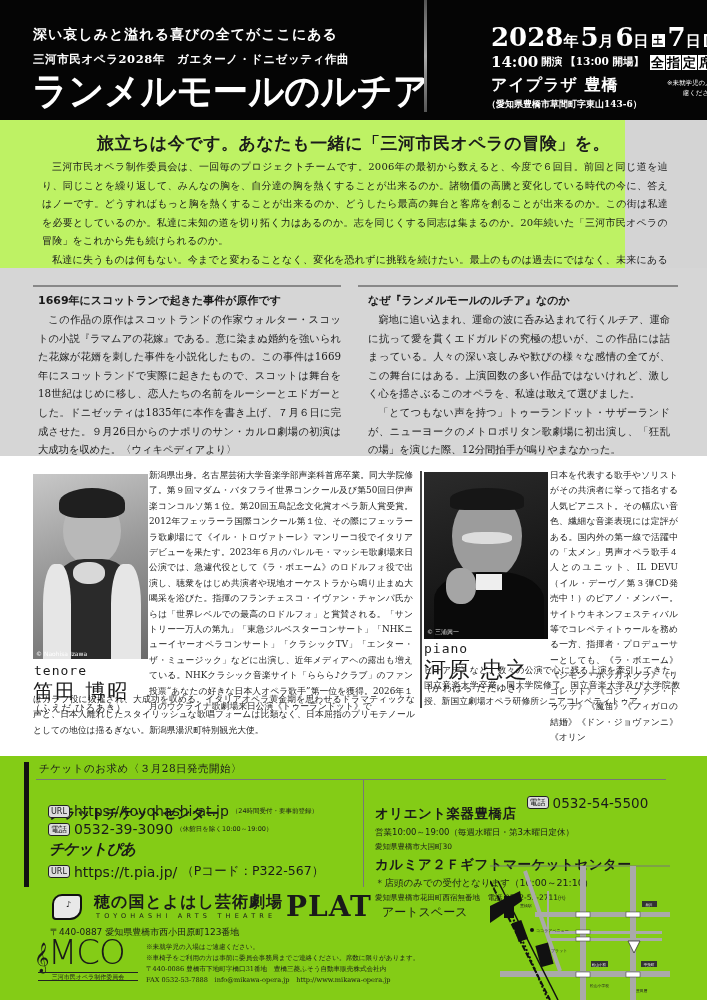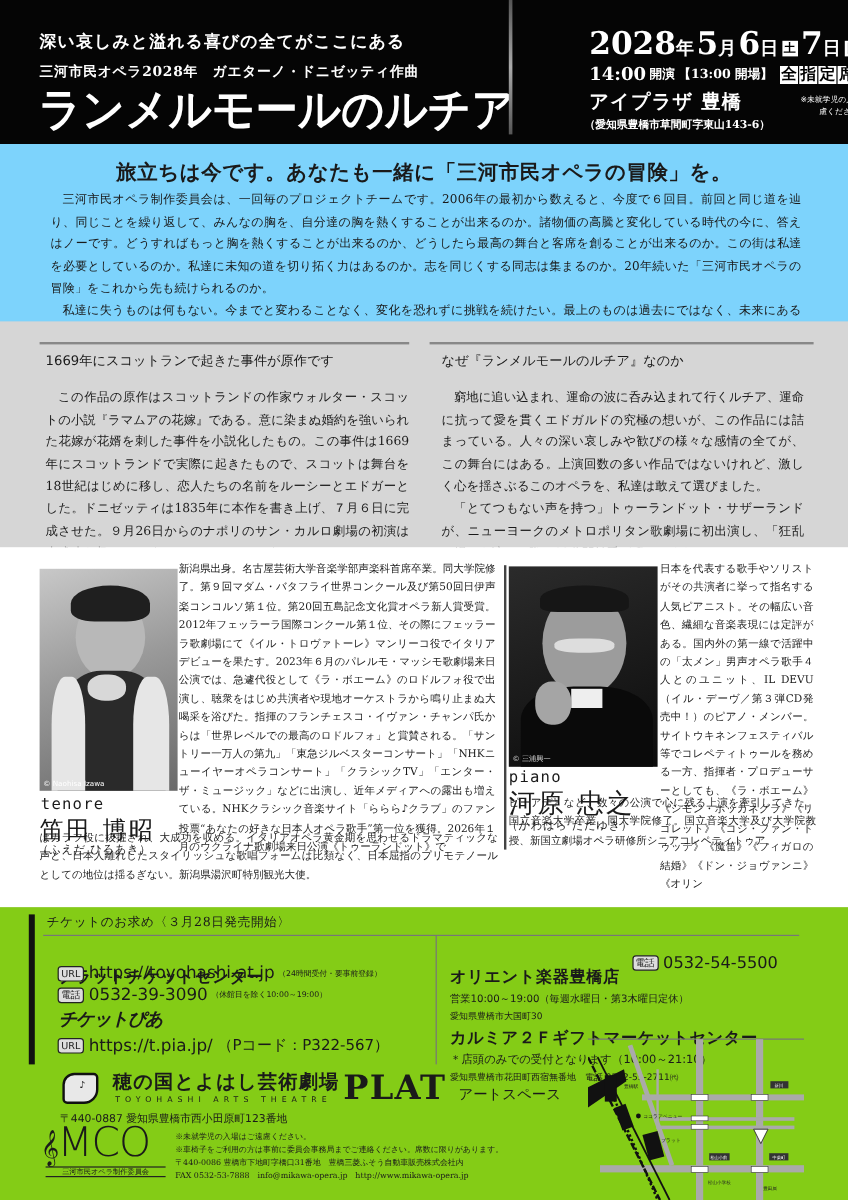--- a/index.html
+++ b/index.html
@@ -22,33 +22,33 @@
   .time-line { position: absolute; left: 18px; top: 53px; white-space: nowrap; font-weight: bold; display: flex; align-items: center; }
   .time-big { font-size: 15px; }
   .time-small { font-size: 10.5px; margin-left: 3px; }
   .seat-badges { display: inline-flex; gap: 1px; margin-left: 6px; }
   .seat-badge { background: #fff; color: #000; font-size: 13px; font-weight: bold; padding: 0 1px; line-height: 15px; font-family: "DejaVu Sans", sans-serif; }
   .venue { position: absolute; left: 18px; top: 75px; font-size: 16px; font-weight: bold; white-space: nowrap; letter-spacing: 1px; }
   .venue-address { position: absolute; left: 14px; top: 98px; font-size: 9px; white-space: nowrap; font-weight: bold; }
   .venue-note { position: absolute; left: 192px; top: 78px; font-size: 6.5px; line-height: 10px; font-family: "DejaVu Sans", sans-serif; width: 75px; text-align: center; }
 
   
-  .intro { position: absolute; left: 0; top: 120px; width: 707px; height: 148px; background: #7dd3fc; }
+  .intro { position: absolute; left: 0; top: 120px; width: 625px; height: 148px; background: #bef264; }
   .intro-heading { position: absolute; left: 0; width: 707px; top: 12px; text-align: center; font-size: 17px; font-weight: bold; letter-spacing: 0.5px; }
   .intro-body { position: absolute; left: 42px; top: 38px; width: 626px; font-size: 10px; line-height: 18.5px; text-align: justify; letter-spacing: 0.2px; }
   .intro-body p { text-indent: 1em; }
 
   .hr-left { position: absolute; left: 33px; top: 285px; width: 308px; height: 2px; background: #888; }
   .hr-right { position: absolute; left: 358px; top: 285px; width: 320px; height: 2px; background: #888; }
 
   
   .col { position: absolute; top: 292px; font-size: 10.3px; line-height: 18.6px; text-align: justify; }
   .col-left { left: 38px; width: 303px; }
   .col-right { left: 368px; width: 302px; }
-  .col h3 { font-family: "DejaVu Sans", "Liberation Sans", sans-serif; font-size: 11px; font-weight: normal; line-height: 18px; margin-bottom: 12px; }
+  .col h3 { font-family: "DejaVu Sans", "Liberation Sans", sans-serif; font-size: 11px; font-weight: bold; line-height: 18px; margin-bottom: 0; }
   .col p { text-indent: 1em; }
 
   .cols-bg { position: absolute; left: 0; top: 268px; width: 707px; height: 188px; background: #d6d6d6; }
 
   
   .artists { position: absolute; left: 0; top: 456px; width: 707px; height: 300px; background: #fff; }
   .artist-divider { position: absolute; left: 420px; top: 15px; width: 2px; height: 237px; background: #444; }
 
   .photo-tenor { position: absolute; left: 33px; top: 18px; width: 115px; height: 185px; background: linear-gradient(160deg,#c8c8c8 0%,#9a9a9a 45%,#6a6a6a 100%); overflow: hidden; }
   .photo-piano { position: absolute; left: 424px; top: 16px; width: 124px; height: 167px; background: linear-gradient(160deg,#2b2b2b 0%,#0c0c0c 100%); overflow: hidden; }

